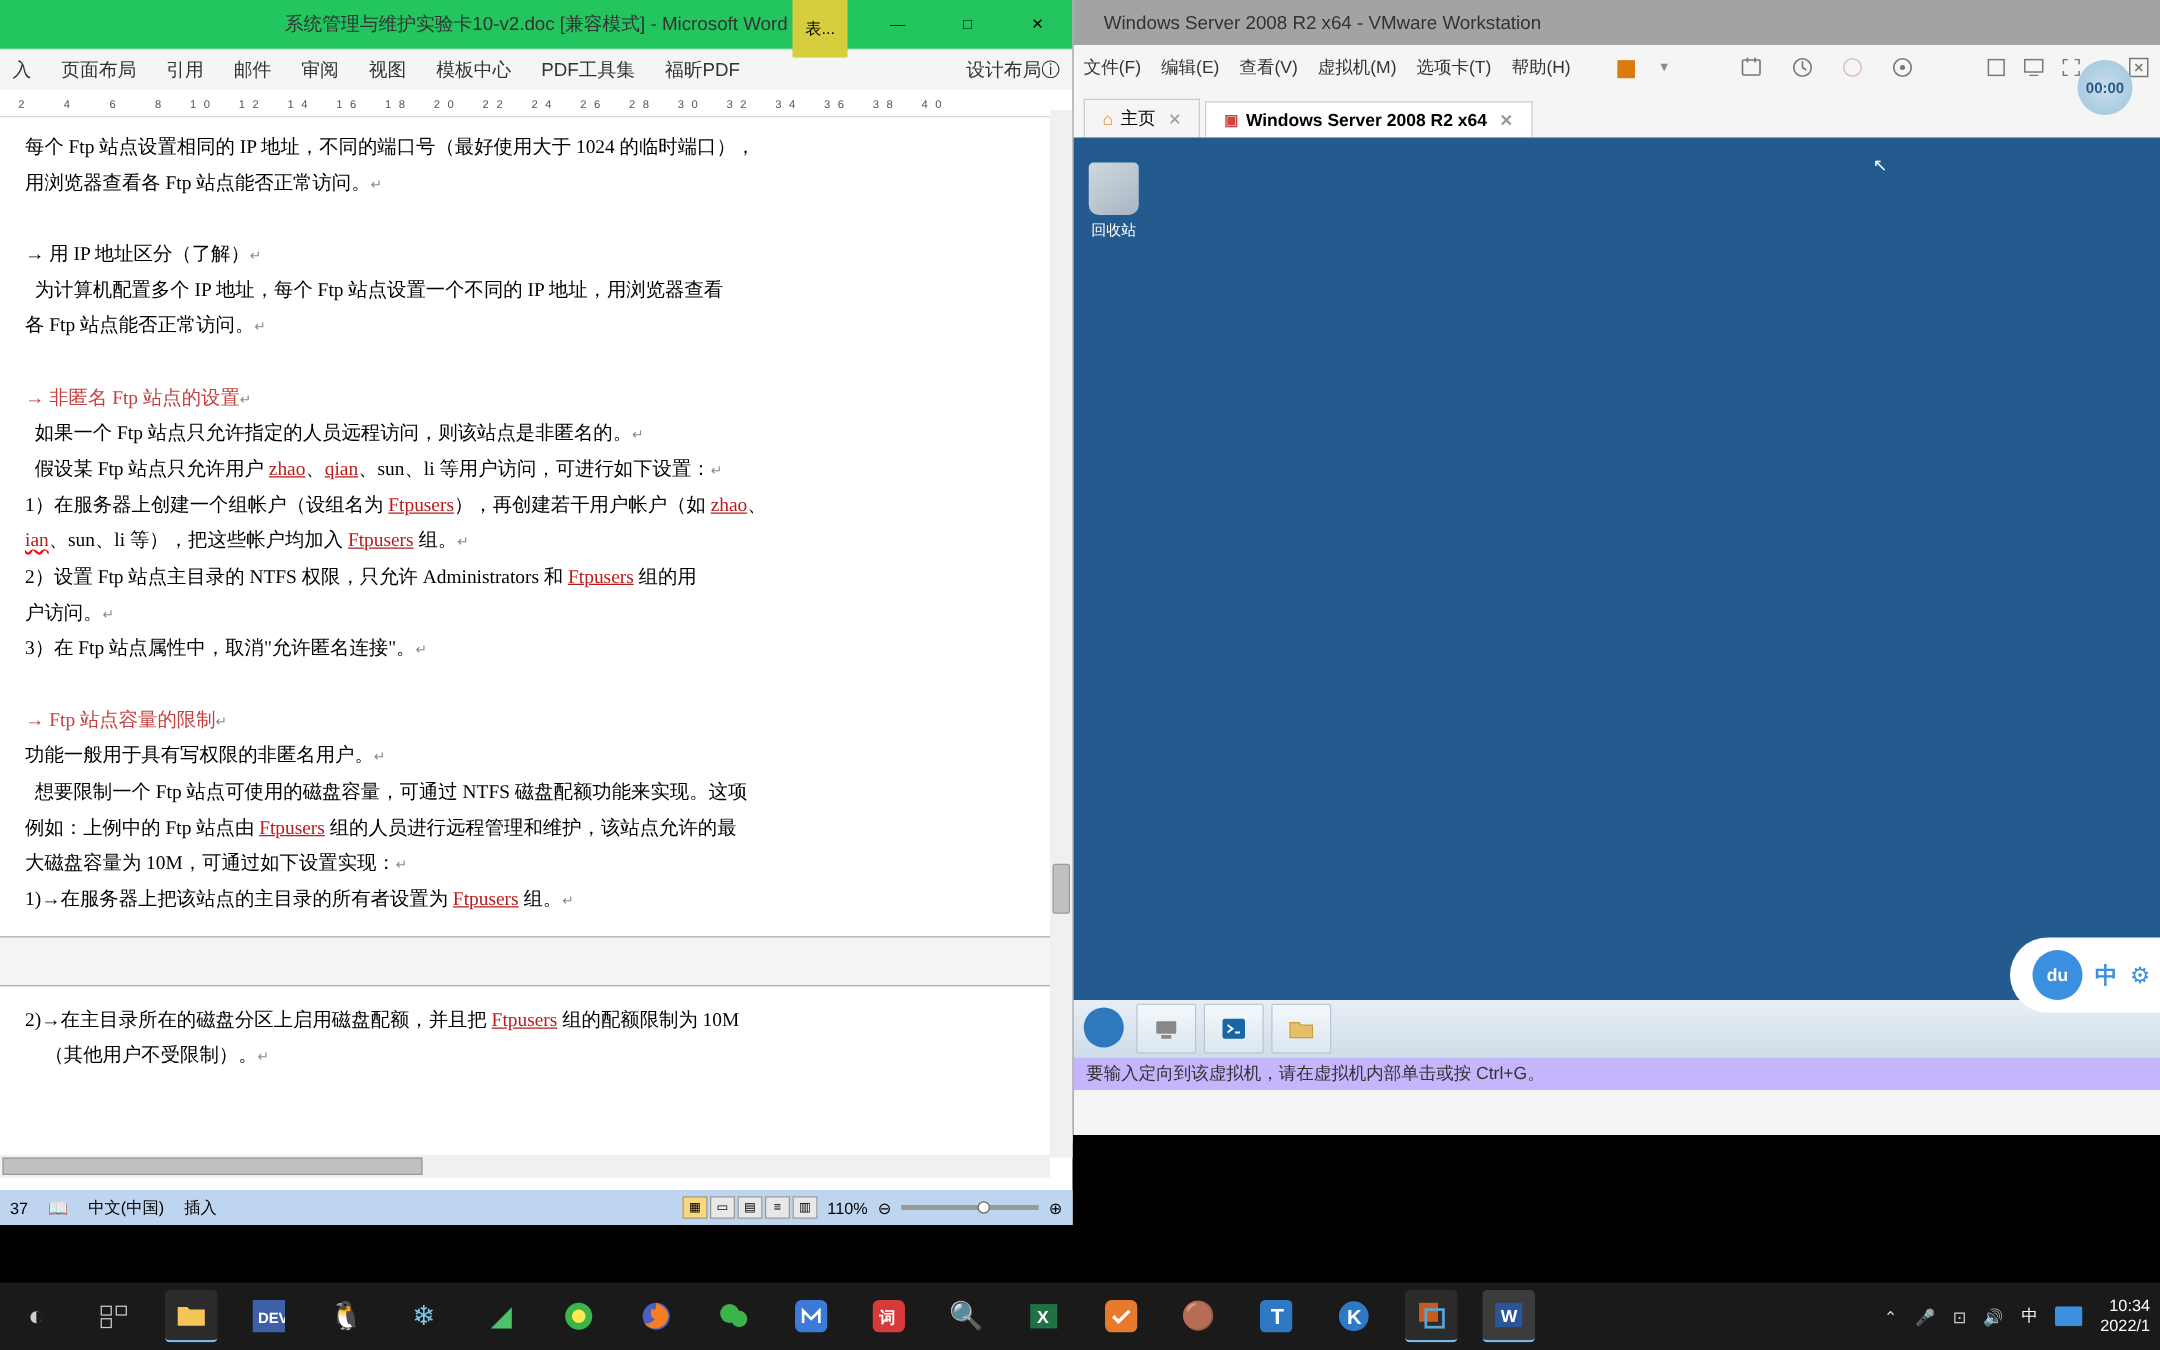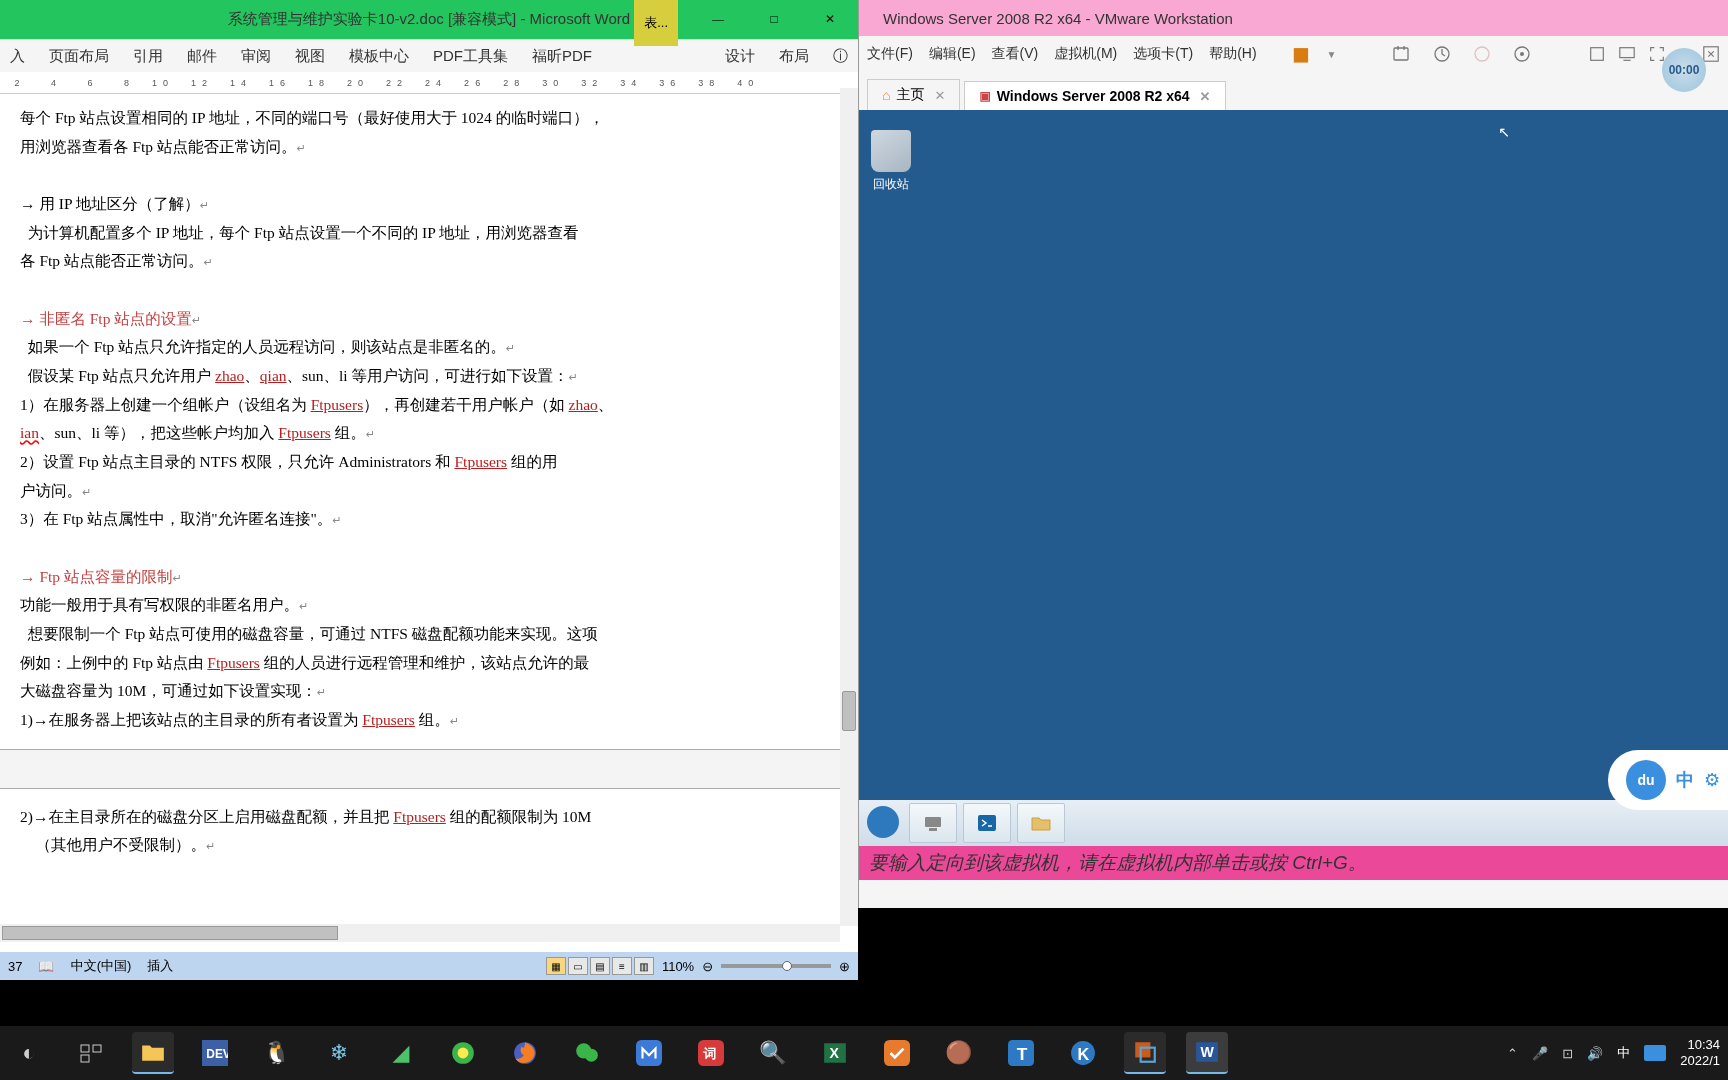--- a/index.html
+++ b/index.html
@@ -37,21 +37,21 @@
       height: 32px;
       background: #f5f5f5;
       display: flex;
       align-items: center;
       padding: 0 10px;
       gap: 24px;
       font-size: 15px;
       color: #333;
     }
     .word-menu div { cursor: default; }
-    .word-menu .right-items { margin-left: auto; display: flex; gap: 24px; }
+    .word-menu .right-items { margin-left: auto; display: flex; }
     .ruler {
       height: 22px;
       background: #fff;
       border-bottom: 1px solid #ccc;
       font-size: 9px;
       color: #666;
       position: relative;
       overflow: hidden;
     }
     .ruler-marks { display: flex; padding-left: 6px; }
@@ -99,21 +99,21 @@
       position: absolute;
       left: 858px;
       top: 0;
       width: 870px;
       height: 908px;
       background: #f5f5f5;
       border-left: 1px solid #999;
     }
     .vm-titlebar {
       height: 36px;
-      background: #f9a8d4;
+      background: #a3a3a3;
       display: flex;
       align-items: center;
       padding-left: 24px;
       font-size: 15px;
       color: #333;
     }
     .vm-timer { position: absolute; right: 22px; top: 48px; width: 44px; height: 44px; background: radial-gradient(circle,#c9deea,#9cc3dd); border-radius: 50%; display: flex; align-items: center; justify-content: center; font-size: 12px; color: #2a5b8a; font-weight: 600; }
     .vm-menubar {
       height: 36px;
       background: #f5f5f5;
@@ -183,25 +183,24 @@
     }
     .start-btn { width: 38px; height: 38px; }
     .taskbar-app {
       width: 48px; height: 40px;
       background: linear-gradient(#f4f8fb,#dbe6ee);
       border: 1px solid #b9c8d4;
       border-radius: 2px;
       display: flex; align-items: center; justify-content: center;
     }
     .vm-message {
-      background: #ec4899;
-      font-size: 19px;
+      background: #c4b5fd;
+      font-size: 14px;
       padding: 4px 10px;
       color: #333;
-      font-style: italic;
     }
     
     
     .side-strip { position: absolute; right: 0; top: 750px; width: 120px; height: 60px; background: #fff; border-radius: 30px 0 0 30px; display: flex; align-items: center; padding-left: 18px; gap: 10px; }
     .side-blue { width: 40px; height: 40px; background: #3a8fde; border-radius: 50%; color:#fff; display:flex; align-items:center; justify-content:center; font-size: 14px; font-weight: 600; }
     
     
     .host-taskbar {
       position: absolute;
       bottom: 0;

